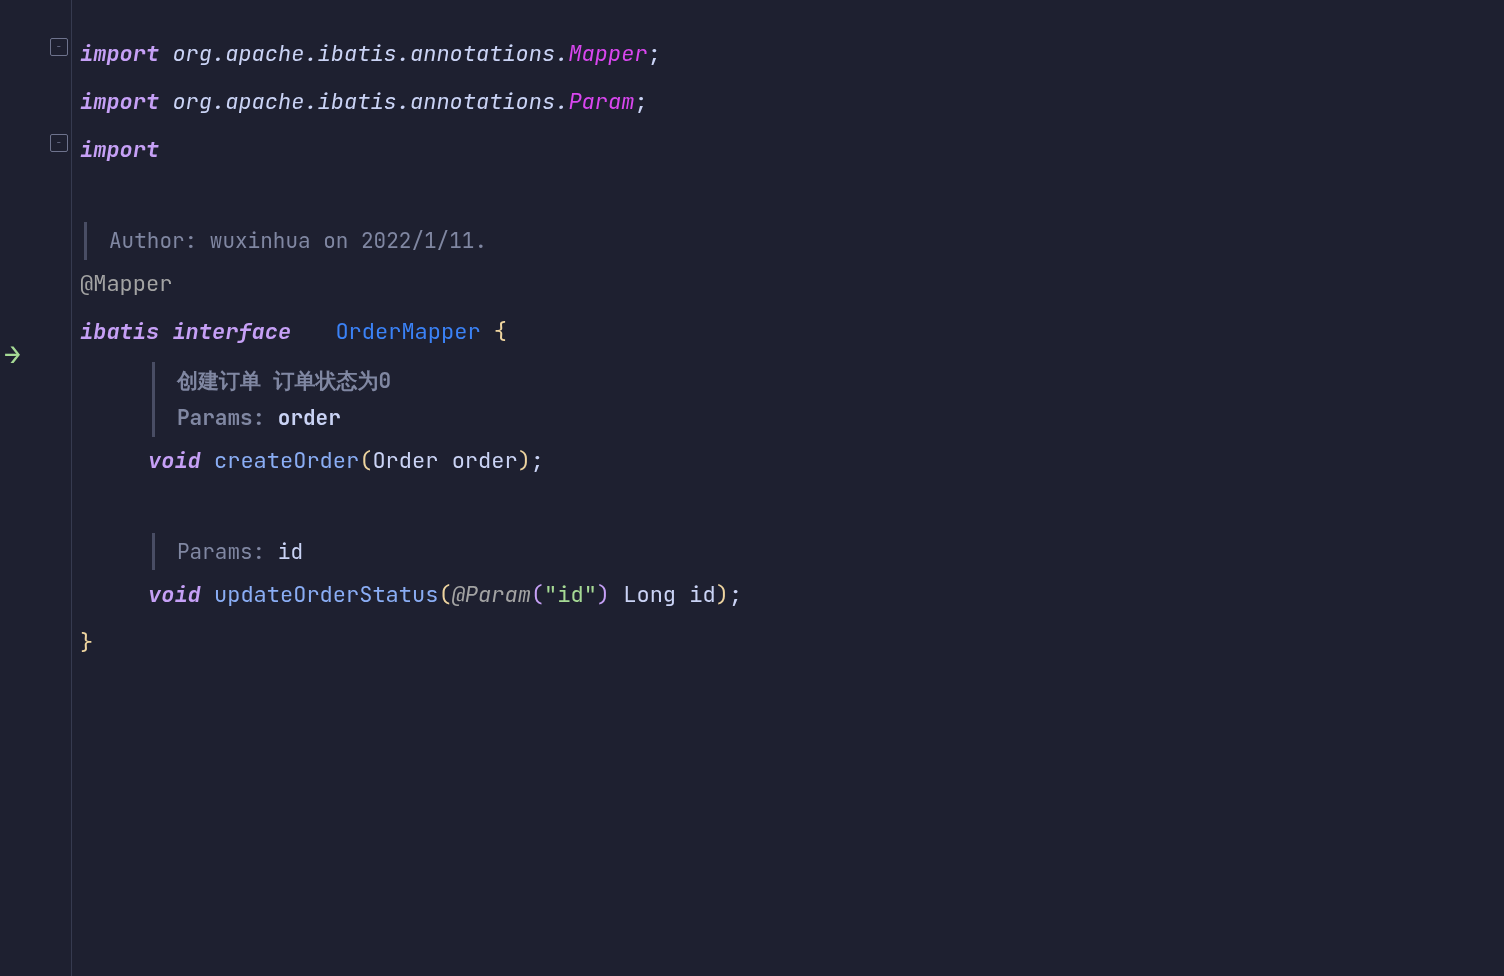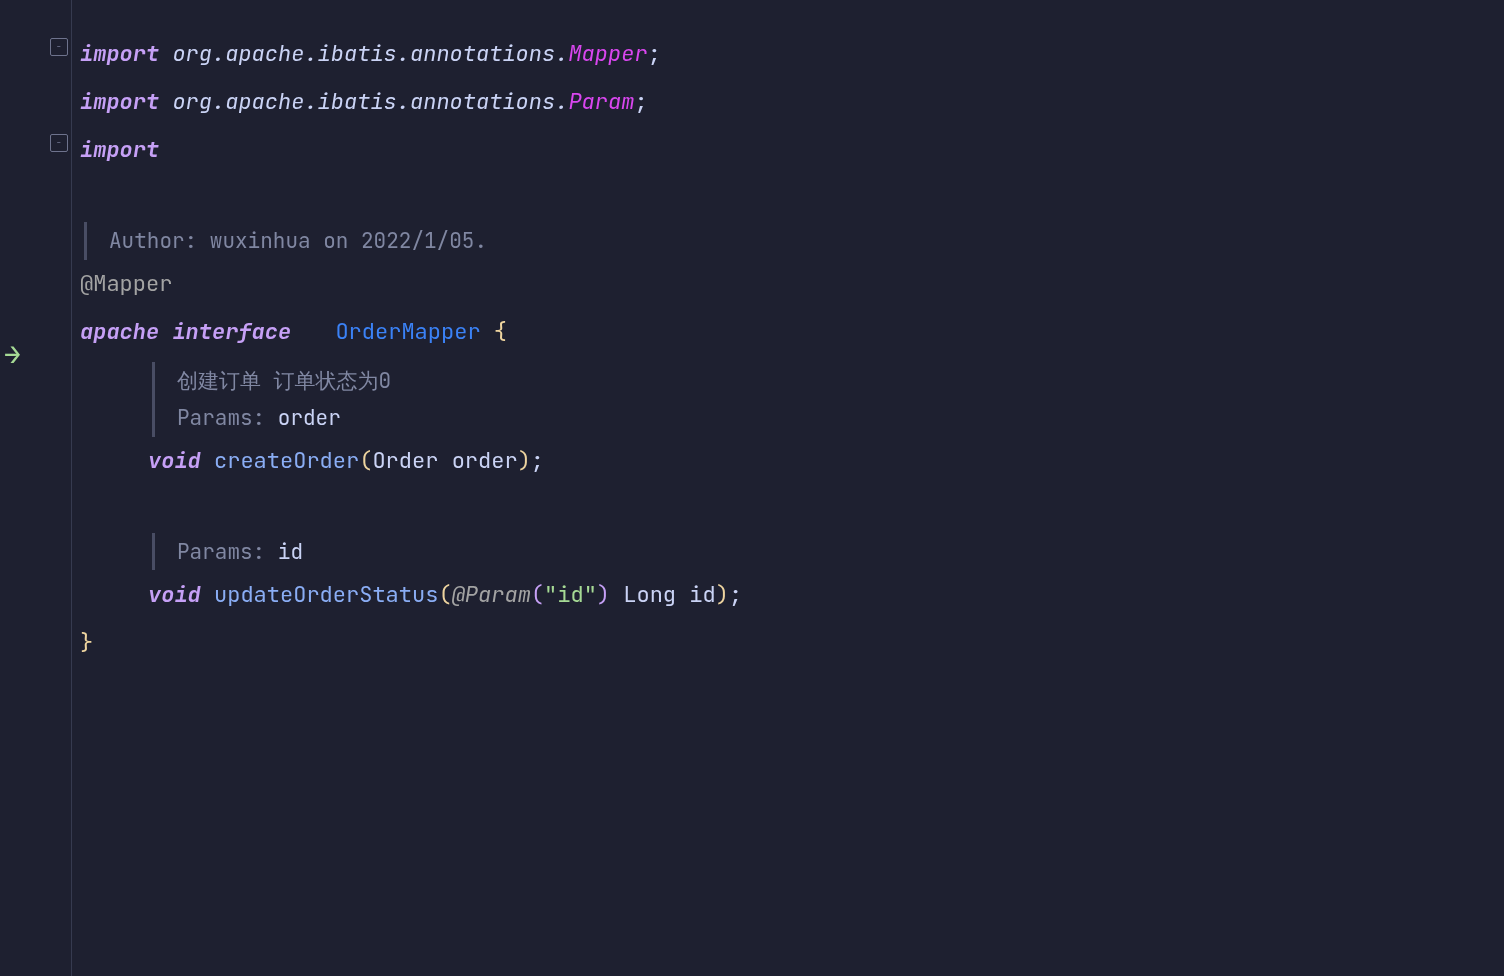--- a/index.html
+++ b/index.html
@@ -115,32 +115,32 @@
       <span class="keyword">import</span><span> </span><span class="plain">org.apache.ibatis.annotations.</span><span class="type-italic">Param</span><span class="semicolon">;</span>
     </div>
 
     <div class="line indent1">
       <span class="keyword">import</span><span> </span>
     </div>
 
     <div class="line"></div>
 
     <div class="comment-block">
-      <div class="comment-line">Author: wuxinhua on 2022/1/05.</div>
+      <div class="comment-line">Author: wuxinhua on 2022/1/11.</div>
     </div>
 
     <div class="line indent1">
       <span class="annotation">@Mapper</span>
     </div>
 
     <div class="line indent1">
-      <span class="keyword">apache</span><span> </span><span class="keyword">interface</span><span> </span><span class="class-name">OrderMapper</span><span> </span><span class="brace-yellow">{</span>
+      <span class="keyword">ibatis</span><span> </span><span class="keyword">interface</span><span> </span><span class="class-name">OrderMapper</span><span> </span><span class="brace-yellow">{</span>
     </div>
 
-    <div class="comment-block-inner" style="margin-top:6px;">
+    <div class="comment-block-inner" style="margin-top:6px;font-weight:bold;">
       <div class="comment-line">创建订单 订单状态为0</div>
       <div class="comment-line">
         <span>Params: </span><span class="comment-param-name">order</span>
       </div>
     </div>
 
     <div class="line indent2">
       <span class="keyword">void</span><span> </span><span class="method-name">createOrder</span><span class="paren-yellow">(</span><span class="param-type">Order</span><span> </span><span class="param-name">order</span><span class="paren-yellow">)</span><span class="semicolon">;</span>
     </div>
 

